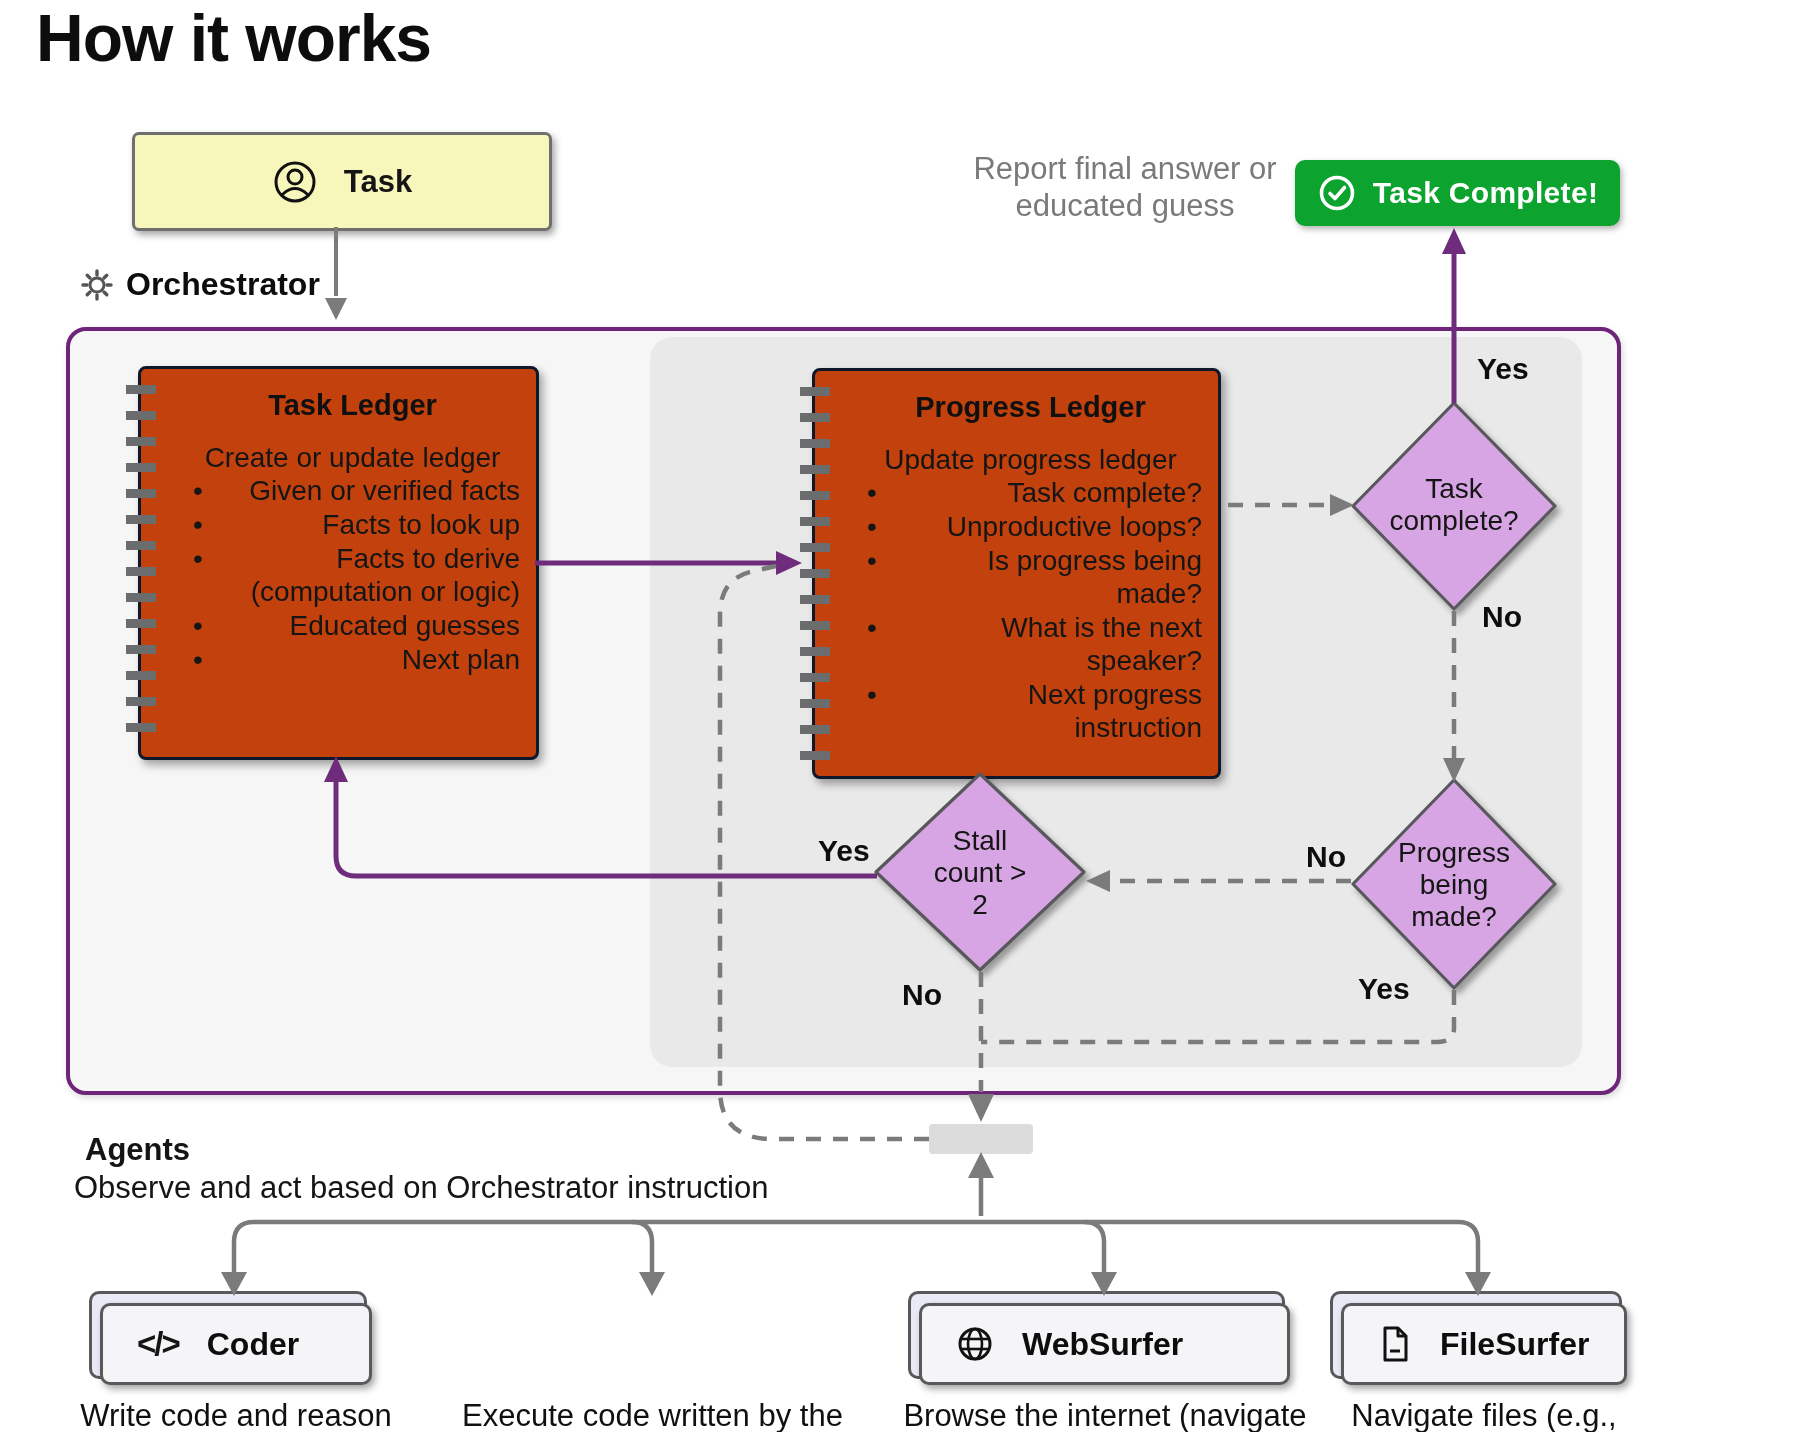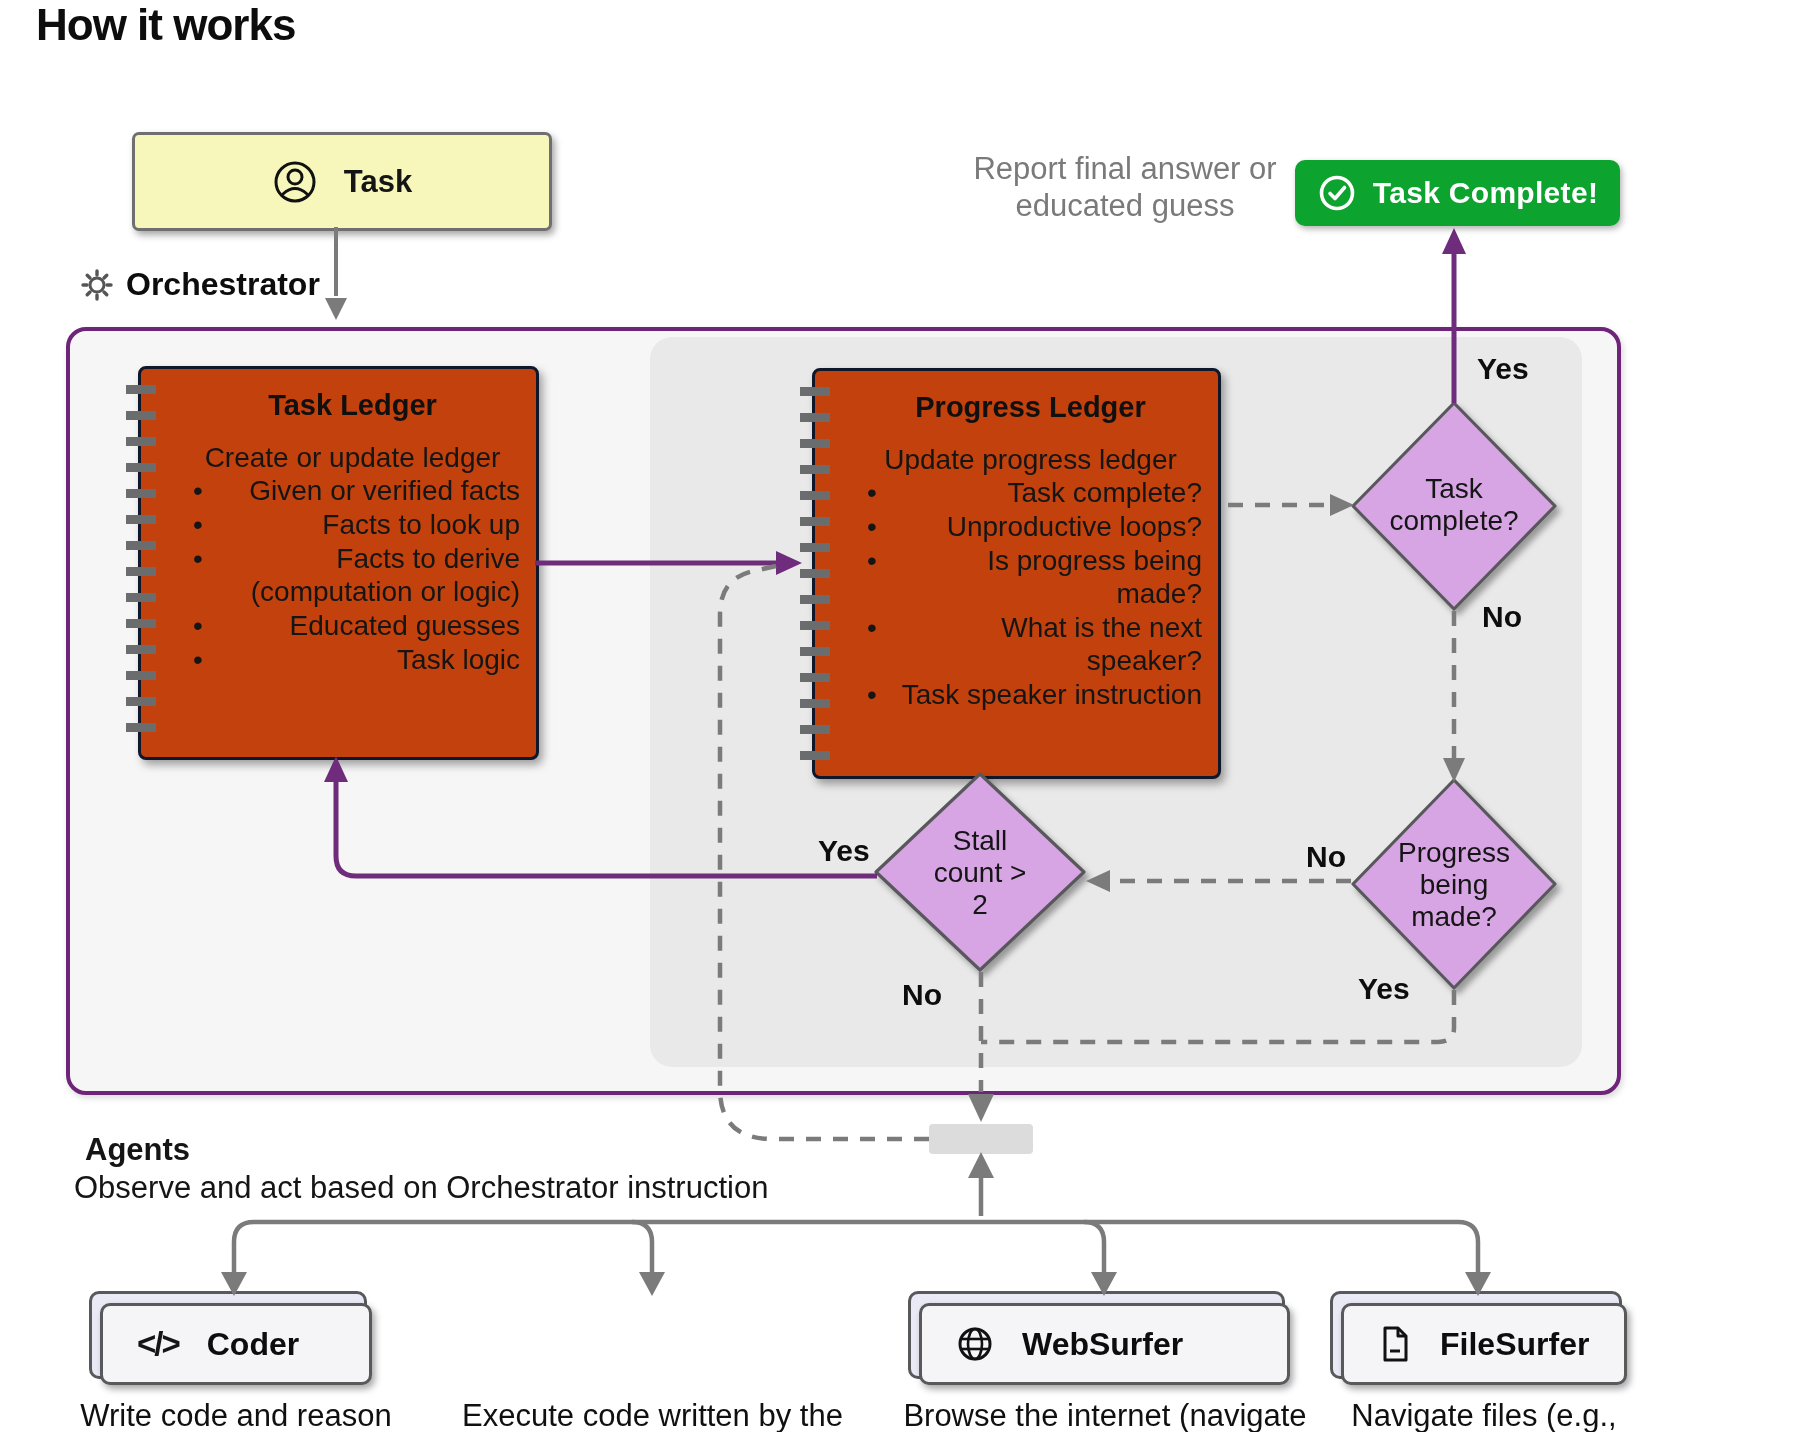--- a/index.html
+++ b/index.html
@@ -1,20 +1,20 @@
 <!DOCTYPE html>
 <html><head>
 <meta charset="utf-8">
 <style>
   html,body{margin:0;padding:0;background:#ffffff;}
   .canvas{position:relative;width:1804px;height:1432px;background:#ffffff;overflow:hidden;
           font-family:"Liberation Sans","DejaVu Sans",sans-serif;color:#151515;}
   .abs{position:absolute;}
 
-  .page-title{left:36px;top:0px;font-size:44px;font-weight:bold;letter-spacing:-1px;color:#0d0d0d;}
+  .page-title{left:36px;top:0px;font-size:66px;font-weight:bold;letter-spacing:-1px;color:#0d0d0d;}
 
   
   .task-box{left:132px;top:132px;width:414px;height:93px;background:#f8f7bb;border:3px solid #6f6f6f;
             border-radius:7px;box-shadow:3px 4px 7px rgba(0,0,0,.35);display:flex;align-items:center;
             justify-content:center;gap:26px;z-index:2;}
   .task-box .lbl{font-size:31px;font-weight:bold;}
 
   
   .report-note{left:930px;top:150px;width:390px;text-align:center;font-size:31px;line-height:37px;color:#7a7a7a;}
   .complete-btn{left:1295px;top:160px;width:325px;height:66px;background:#0da32f;border-radius:10px;
@@ -116,38 +116,38 @@
     <div class="spiral"></div>
     <div class="inner">
       <h3>Task Ledger</h3>
       <div class="sub">Create or update ledger</div>
       <ul>
         <li>Given or verified facts</li>
         <li>Facts to look up</li>
         <li>Facts to derive
 (computation or logic)</li>
         <li>Educated guesses</li>
-        <li>Task logic</li>
+        <li>Next plan</li>
       </ul>
     </div>
   </div>
 
   <div class="abs ledger progress-ledger">
     <div class="spiral"></div>
     <div class="inner">
       <h3>Progress Ledger</h3>
       <div class="sub">Update progress ledger</div>
       <ul>
         <li>Task complete?</li>
         <li>Unproductive loops?</li>
         <li>Is progress being
 made?</li>
         <li>What is the next
 speaker?</li>
-        <li>Task speaker instruction</li>
+        <li>Next progress instruction</li>
       </ul>
     </div>
   </div>
 
   <div class="abs connector-rect"></div>
 
   <svg class="overlay" width="1804" height="1432" viewBox="0 0 1804 1432">
     <defs>
       <filter id="ds" x="-30%" y="-30%" width="160%" height="160%">
         <feDropShadow dx="4" dy="5" stdDeviation="3" flood-opacity="0.35"></feDropShadow>

